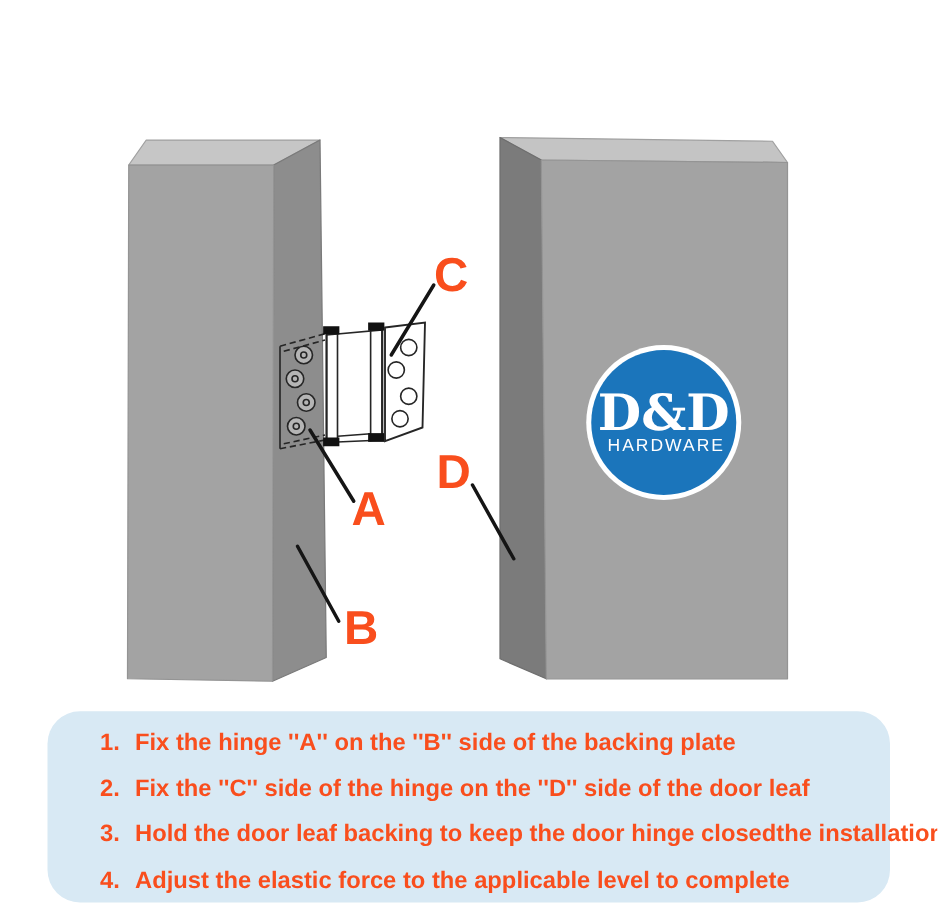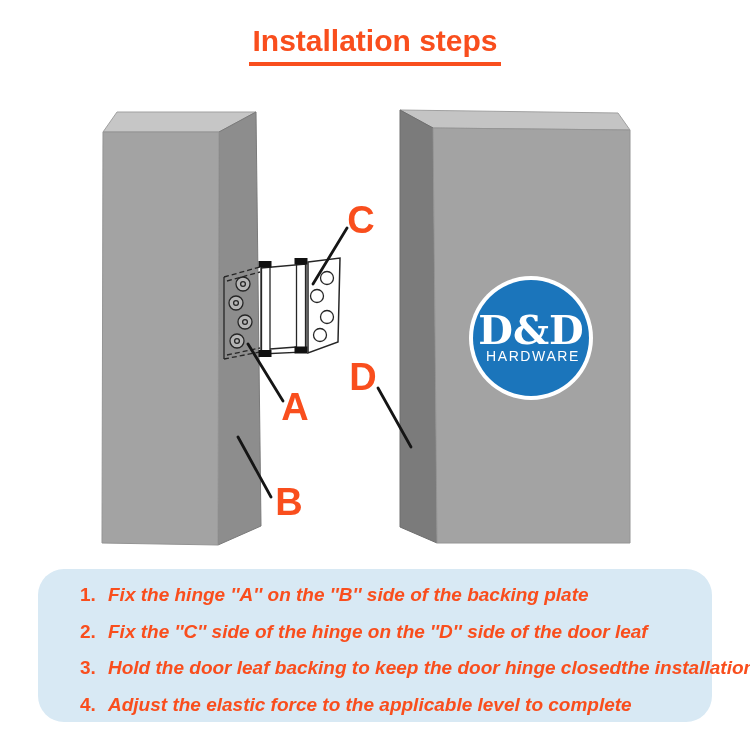--- a/index.html
+++ b/index.html
@@ -13,30 +13,27 @@
           fill:var(--accent);}
   .logo-main{font-family:"DejaVu Serif","Liberation Serif",serif;font-weight:bold;
              font-size:40px;fill:#ffffff;}
   .logo-sub{font-family:"Liberation Sans",sans-serif;font-size:14px;letter-spacing:1.6px;
             fill:#ffffff;}
   .steps-panel{position:absolute;left:38px;top:569px;width:674px;height:153px;
                background:var(--panel-bg);border-radius:26px;box-sizing:border-box;
                padding:14px 14px 0 42px;display:flex;flex-direction:column;gap:12.5px;z-index:2;}
   .step{display:flex;line-height:24px;color:var(--accent);font-weight:bold;font-size:19px;}
   .step-num{flex:0 0 28px;}
-  .step-text{flex:1;white-space:nowrap;font-style:italic;}
+  .step-text{flex:1;white-space:nowrap;}
 </style>
 </head>
 <body>
 
 <div class="page">
 
-  <div class="title-wrap">
-    <span class="title">Installation steps</span>
-  </div>
 
   <svg width="750" height="739" viewBox="0 0 750 739">
 
     <g stroke-linejoin="round">
       <polygon points="103,132 117,112 256,112 219,132" style="fill:var(--block-top-left)" stroke="#a0a0a0" stroke-width="1"></polygon>
       <polygon points="219,132 256,112 261,526 218,545" style="fill:var(--block-side-left)" stroke="#7a7a7a" stroke-width="1"></polygon>
       <polygon points="103,132 219,132 218,545 102,543" style="fill:var(--block-front)" stroke="#949494" stroke-width="1"></polygon>
     </g>
 
     <g stroke-linejoin="round">

